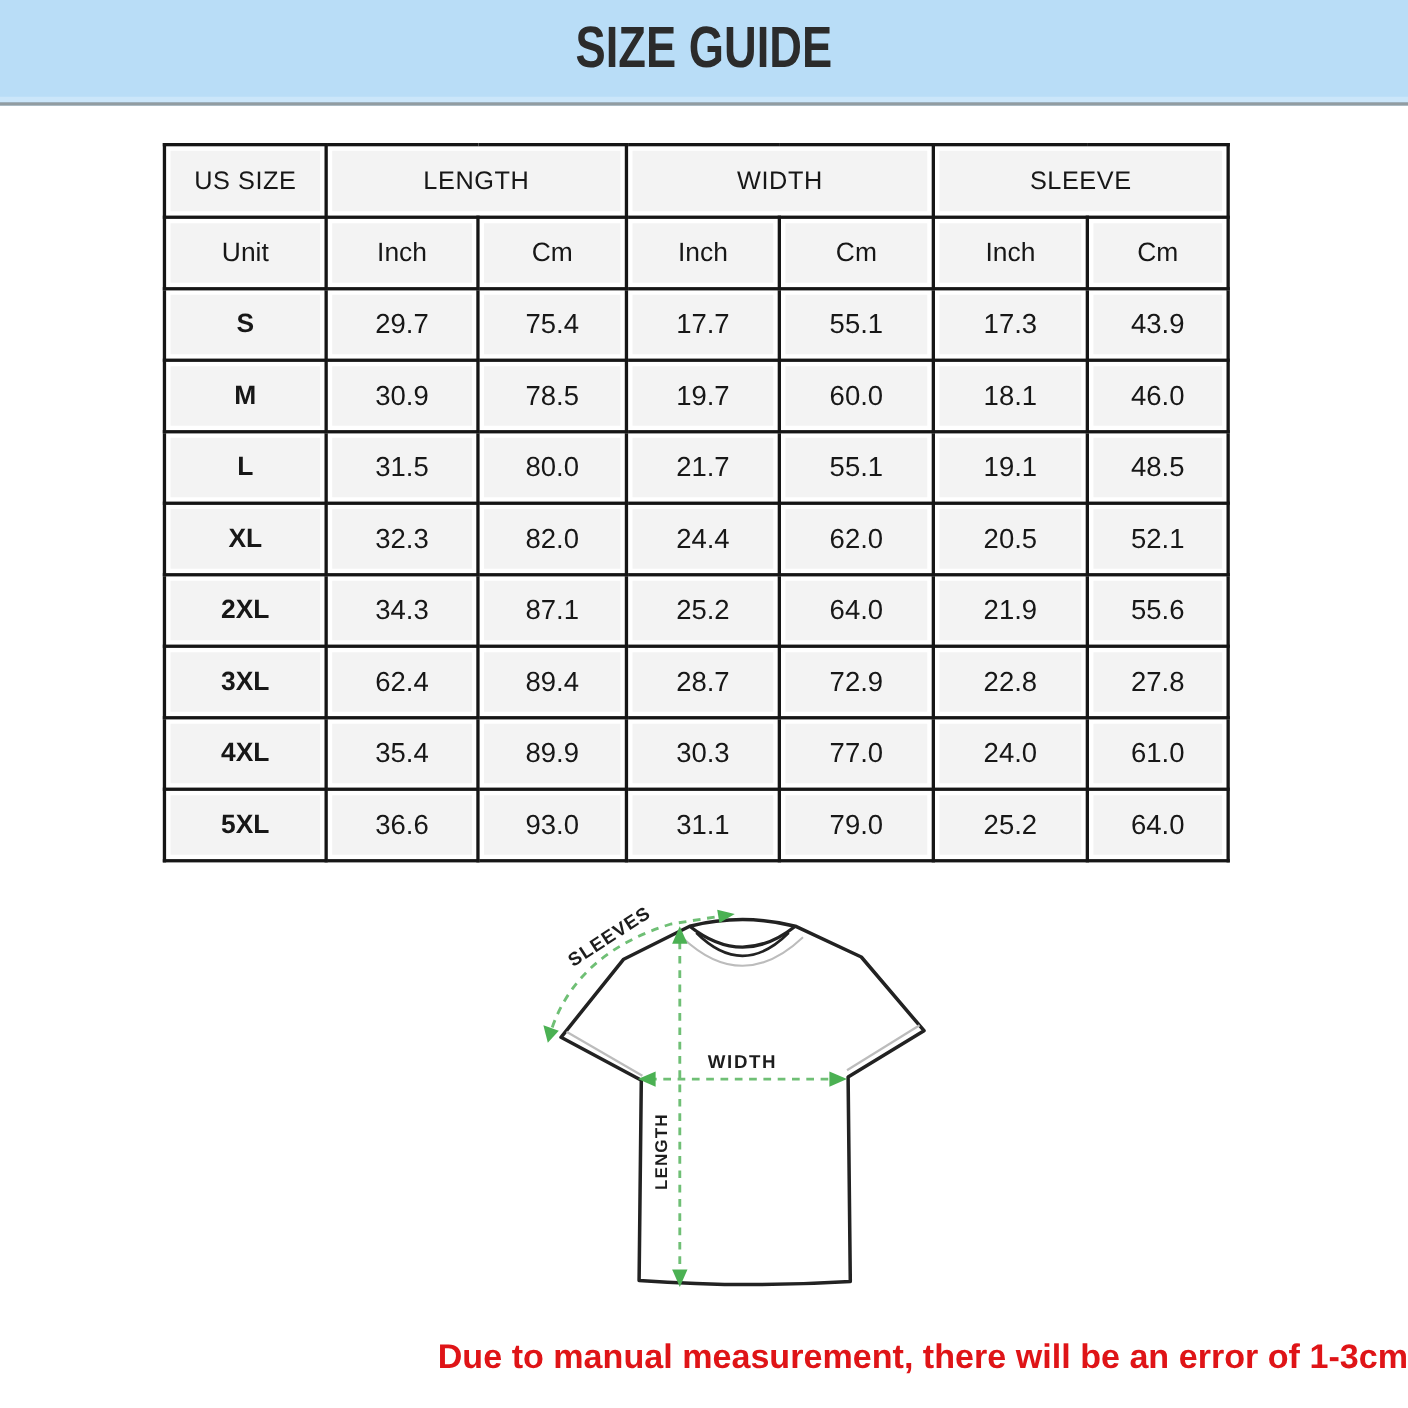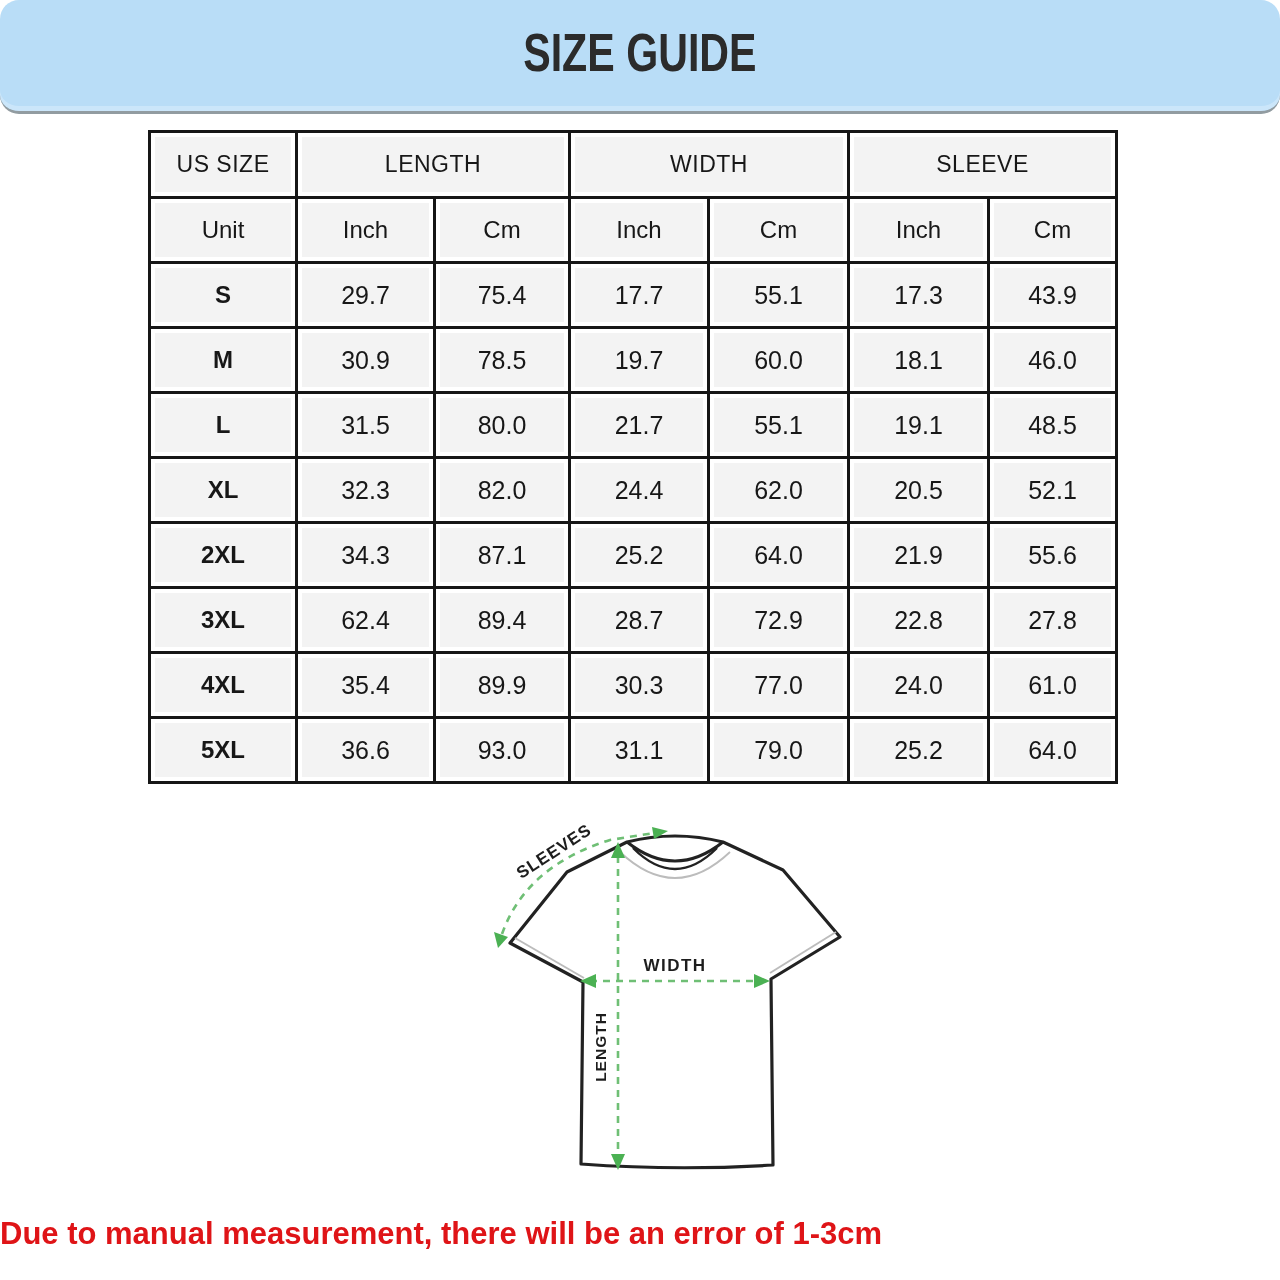--- a/index.html
+++ b/index.html
@@ -7,25 +7,25 @@
     width: 1280px; height: 1280px;
     background: #ffffff;
     font-family: "Liberation Sans", sans-serif;
     overflow: hidden;
     position: relative;
   }
 
   
   .banner {
     position: absolute; left: 0; top: 0;
-    width: 1280px; height: 114px;
+    width: 1280px; height: 96px;
     background: #b9ddf7;
     border-bottom: 3px solid #929ca1;
     box-shadow: inset 0 -5px 0 #cbe6fa;
-    display: flex; align-items: center; justify-content: center; border-radius: 19px;
+    display: flex; align-items: center; justify-content: center;
   }
   .banner-title {
     font-size: 49px;
     font-weight: 800;
     color: #2b2b2b;
     letter-spacing: 0px;
     transform: scaleX(0.84) scaleY(1.08);
     white-space: nowrap;
     padding-bottom: 6px;
   }
@@ -55,21 +55,21 @@
   
   .diagram {
     position: absolute; left: 460px; top: 804px;
     width: 440px; height: 414px;
   }
 
   
   .footer-note {
     position: absolute; left: 0; top: 1216px;
     width: 1280px;
-    text-align: left;
+    text-align: right;
     font-size: 31px;
     font-weight: 700;
     color: #df1417;
     letter-spacing: 0px;
   }
 </style>
 </head>
 <body>
 
 <div class="banner">

